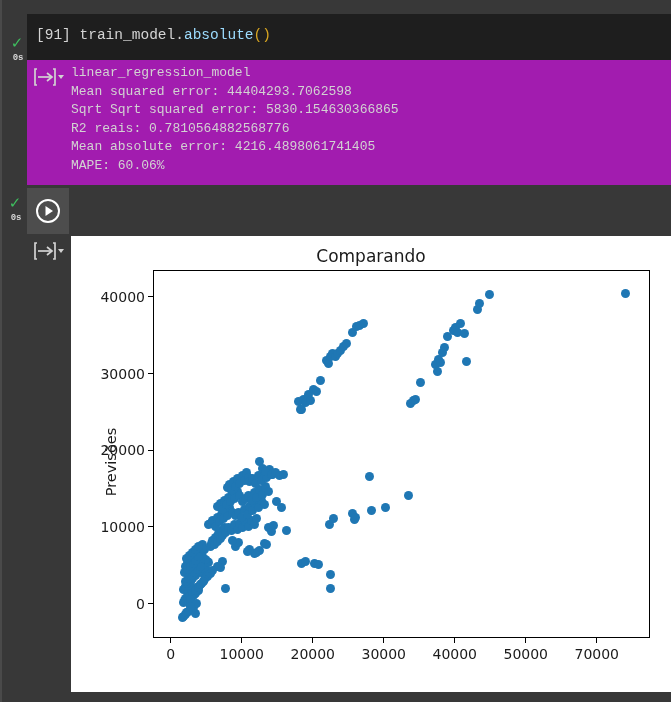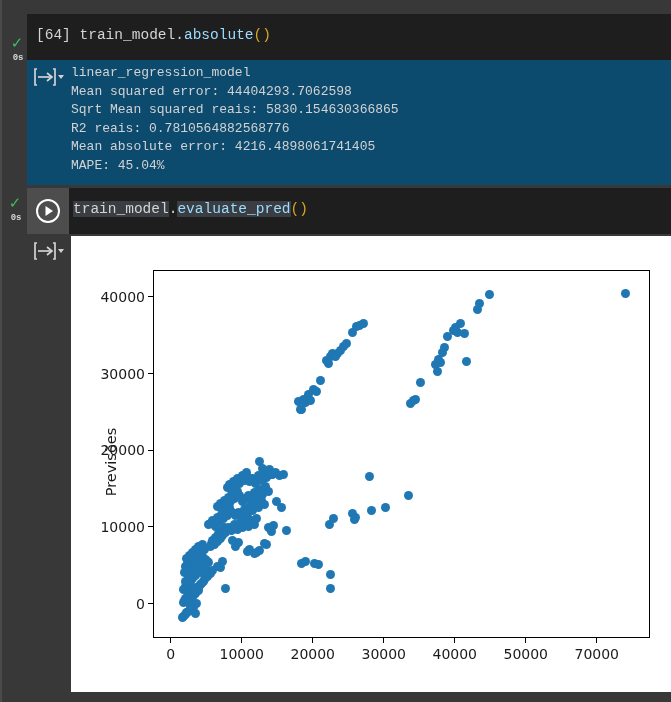--- a/index.html
+++ b/index.html
@@ -38,21 +38,21 @@
   }
   .tok-idx{color:#d4d4d4;}
   .tok-id{color:#d4d4d4;}
   .tok-attr{color:#9cdcfe;}
   .tok-dot{color:#d4d4d4;}
   .tok-paren{color:#d7a521;}
 
   
   .out1{
     position:absolute;left:27px;top:60px;width:644px;height:125px;
-    background:#0c4a6e;
+    background:#a21caf;
   }
   .out-icon{
     position:absolute;left:6px;top:5px;width:34px;height:24px;
   }
   .out1-text{
     position:absolute;left:44px;top:4px;
     font-family:"Liberation Mono", monospace;
     font-size:13px;line-height:18.6px;
     color:#d2d2d2;white-space:pre;
   }
@@ -136,67 +136,65 @@
 <div class="page">
 
   <div class="left-rule"></div>
 
   <div class="cell1-gutter">
     <div class="status-check">✓</div>
     <div class="status-time">0s</div>
   </div>
 
   <div class="cell1-code">
-    <div class="code-line"><span class="tok-idx">[64]</span><span class="tok-idx"> </span><span class="tok-id">train_model</span><span class="tok-dot">.</span><span class="tok-attr">absolute</span><span class="tok-paren">()</span></div>
+    <div class="code-line"><span class="tok-idx">[91]</span><span class="tok-idx"> </span><span class="tok-id">train_model</span><span class="tok-dot">.</span><span class="tok-attr">absolute</span><span class="tok-paren">()</span></div>
   </div>
 
   <div class="out1">
     <div class="out-icon">
       <svg width="34" height="24" viewBox="0 0 34 24" fill="none">
         <path d="M4 4 H2 V20 H4" stroke="#d2d2d2" stroke-width="1.7" fill="none"></path>
         <path d="M20 4 H22 V20 H20" stroke="#d2d2d2" stroke-width="1.7" fill="none"></path>
         <path d="M5 12 H18" stroke="#d2d2d2" stroke-width="1.7"></path>
         <path d="M14 8 L19 12 L14 16" stroke="#d2d2d2" stroke-width="1.7" fill="none"></path>
         <path d="M25 10 L31 10 L28 14 Z" fill="#d2d2d2"></path>
       </svg>
     </div>
     <div class="out1-text"><span class="first">linear_regression_model</span><span>Mean squared error: 44404293.7062598</span>
-<span>Sqrt Mean squared reais: 5830.154630366865</span>
+<span>Sqrt Sqrt squared error: 5830.154630366865</span>
 <span>R2 reais: 0.7810564882568776</span>
 <span>Mean absolute error: 4216.4898061741405</span>
-<span>MAPE: 45.04%</span></div>
+<span>MAPE: 60.06%</span></div>
   </div>
 
   <div class="cell2-gutter"></div>
   <div class="status-check2">✓</div>
   <div class="status-time2">0s</div>
 
   <div class="run-btn">
     <svg width="26" height="26" viewBox="0 0 26 26">
       <circle cx="13" cy="13" r="11" fill="none" stroke="#ffffff" stroke-width="2"></circle>
       <path d="M10.5 8 L18 13 L10.5 18 Z" fill="#ffffff"></path>
     </svg>
   </div>
 
-  <div class="cell2-code">
-    <div class="code-line2"><span class="tok-id hl">train_model</span><span class="tok-dot">.</span><span class="tok-attr hl">evaluate_pred</span><span class="tok-paren">()</span></div>
-  </div>
 
   <div class="out2">
     <div class="out-icon2">
       <svg width="34" height="24" viewBox="0 0 34 24" fill="none">
         <path d="M4 4 H2 V20 H4" stroke="#d2d2d2" stroke-width="1.7" fill="none"></path>
         <path d="M20 4 H22 V20 H20" stroke="#d2d2d2" stroke-width="1.7" fill="none"></path>
         <path d="M5 12 H18" stroke="#d2d2d2" stroke-width="1.7"></path>
         <path d="M14 8 L19 12 L14 16" stroke="#d2d2d2" stroke-width="1.7" fill="none"></path>
         <path d="M25 10 L31 10 L28 14 Z" fill="#d2d2d2"></path>
       </svg>
     </div>
 
     <div class="figure">
+      <div class="plot-title">Comparando</div>
       <div class="axes" id="axes">
           <div class="pt" style="left: 28.4px; top: 346.533px; background: rgb(31, 119, 180);"></div>
           <div class="pt" style="left: 29.82px; top: 345px; background: rgb(31, 119, 180);"></div>
           <div class="pt" style="left: 31.24px; top: 343.467px; background: rgb(31, 119, 180);"></div>
           <div class="pt" style="left: 32.66px; top: 341.933px; background: rgb(31, 119, 180);"></div>
           <div class="pt" style="left: 34.08px; top: 340.4px; background: rgb(31, 119, 180);"></div>
           <div class="pt" style="left: 41.89px; top: 342.7px; background: rgb(31, 119, 180);"></div>
           <div class="pt" style="left: 29.11px; top: 331.967px; background: rgb(31, 119, 180);"></div>
           <div class="pt" style="left: 30.53px; top: 329.667px; background: rgb(31, 119, 180);"></div>
           <div class="pt" style="left: 31.95px; top: 327.367px; background: rgb(31, 119, 180);"></div>

